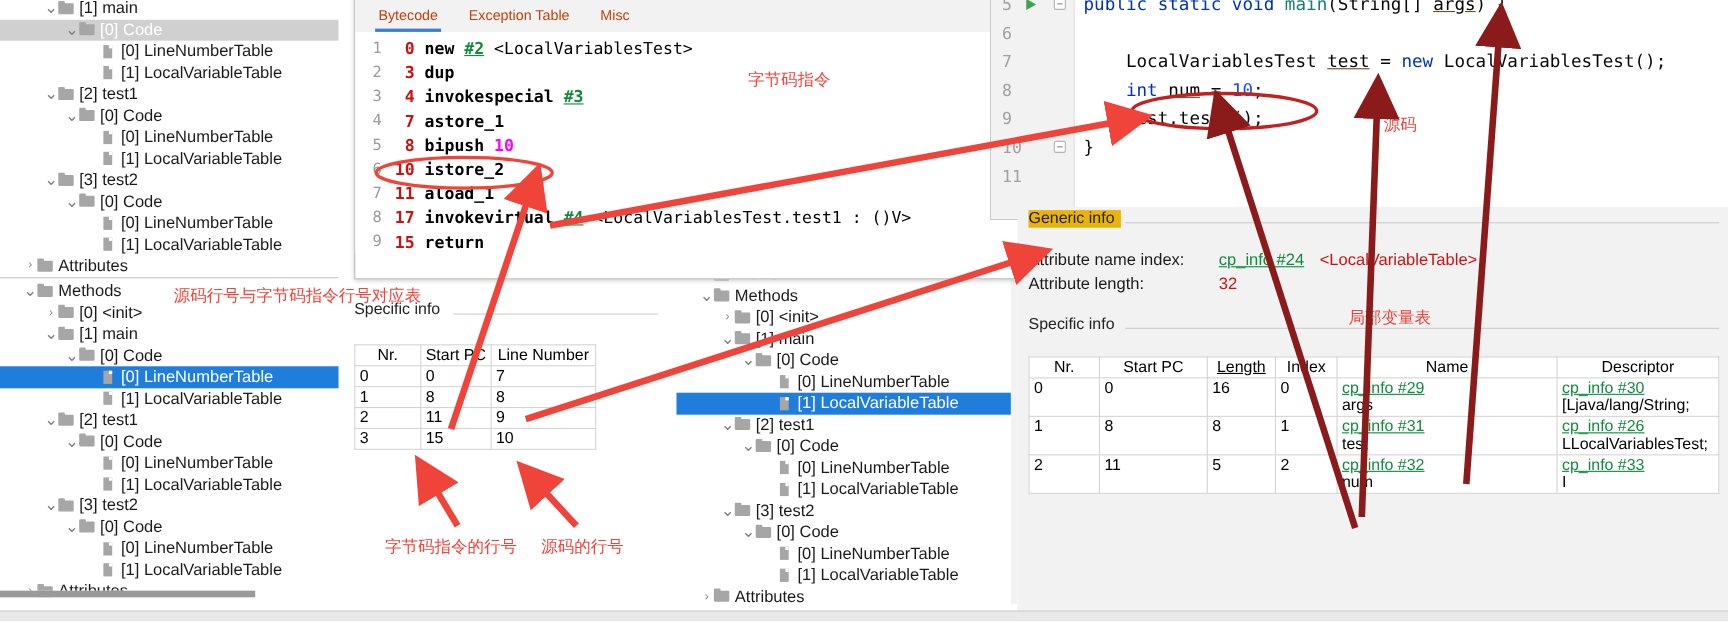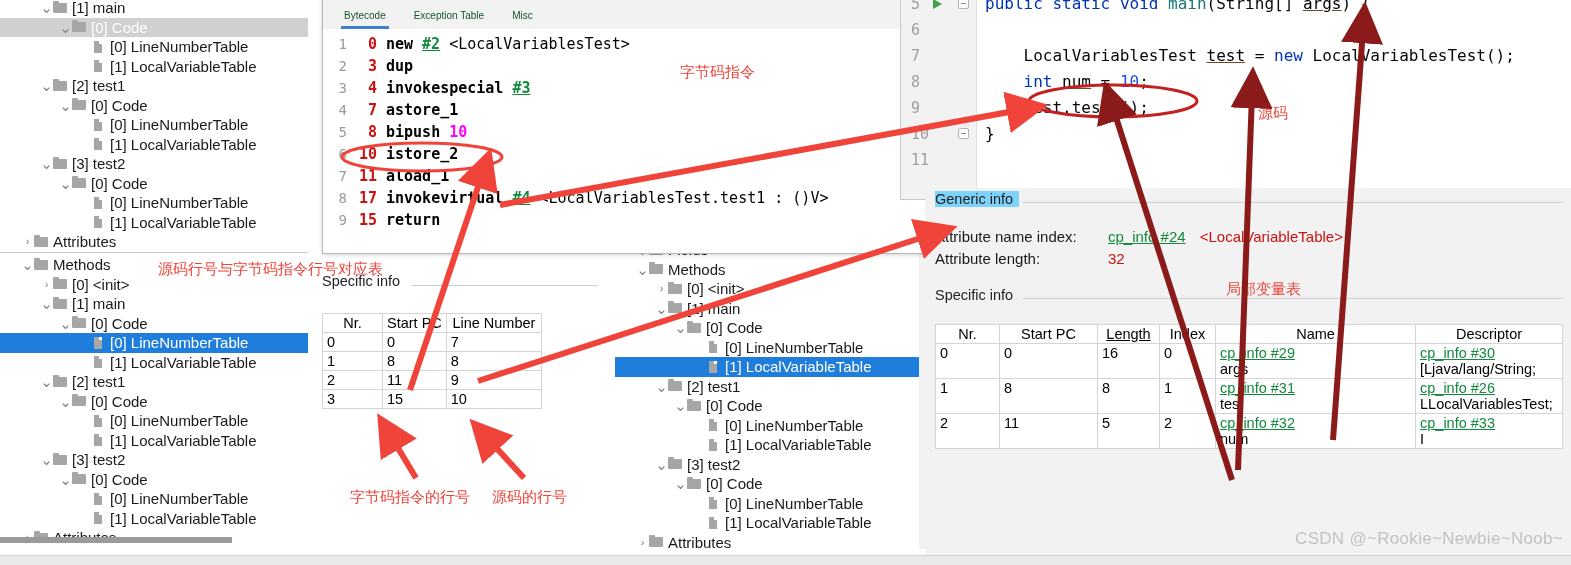--- a/index.html
+++ b/index.html
@@ -101,21 +101,21 @@
   }
   .bc-title {
     position: absolute; left: 8px; top: 0px; font-size: 14.5px;
     color: #222; background: #f2f2f2; padding: 0 5px;
   }
   .bc-tabs {
     display: flex; align-items: flex-end; height: 30px;
     background: #f2f2f2; padding-left: 18px; gap: 22px;
   }
   .bc-tab {
-    font-size: 10px; color: #14532d; padding: 0 3px 5px 3px;
+    font-size: 13px; color: #c2410c; padding: 0 3px 5px 3px;
     border-bottom: 3px solid transparent; cursor: default;
   }
   .bc-tab.active { border-bottom-color: #3e7fd0; }
   .bc-body {
     background: #ffffff; padding: 4px 0 0 4px;
     font-family: "DejaVu Sans Mono", monospace; font-size: 15px;
   }
   .bc-line { display: flex; height: 22px; align-items: center; white-space: pre; }
   .bc-ln { width: 20px; text-align: right; color: #9a9a9a; font-size: 14px; }
   .bc-off { width: 30px; text-align: right; color: #cc1111; font-weight: bold; }
@@ -510,21 +510,21 @@
         <div class="cl"><span class="plain">    LocalVariablesTest </span><span class="und">test</span><span class="plain"> = </span><span class="kw">new</span><span class="plain"> LocalVariablesTest();</span></div>
         <div class="cl"><span class="plain">    </span><span class="kw">int</span><span class="plain"> </span><span class="und">num</span><span class="plain"> = </span><span class="num">10</span><span class="plain">;</span></div>
         <div class="cl"><span class="plain">    test.test1();</span></div>
         <div class="cl"><span class="plain">}</span></div>
         <div class="cl">&nbsp;</div>
       </div>
   </div>
 
   <div class="panel-right">
     <div style="position:absolute;left:10px;top:2px;">
-      <span class="group-title" style="background:#7dd3fc;">Generic info</span>
+      <span class="group-title" style="background:#eab308;">Generic info</span>
     </div>
     <div class="group-rule" style="left:98px;top:14px;width:540px;"></div>
 
     <div class="ri-row" style="position:absolute;left:10px;top:40px;">
       <span>Attribute name index:</span>
     </div>
     <div class="ri-row" style="position:absolute;left:183px;top:40px;">
       <span class="ri-val-green">cp_info #24</span>
       <span class="ri-val-red" style="margin-left:10px;">&lt;LocalVariableTable&gt;</span>
     </div>
@@ -626,15 +626,14 @@
 
     <line x1="416" y1="478" x2="392" y2="438" stroke="#f0433a" stroke-width="6" marker-end="url(#ah-red)"></line>
 
     <line x1="524" y1="478" x2="489" y2="440" stroke="#f0433a" stroke-width="6" marker-end="url(#ah-red)"></line>
 
     <line x1="1333" y1="440" x2="1363" y2="30" stroke="#8b1a1a" stroke-width="6" marker-end="url(#ah-dark)"></line>
     <line x1="1238" y1="470" x2="1252" y2="95" stroke="#8b1a1a" stroke-width="6" marker-end="url(#ah-dark)"></line>
     <line x1="1232" y1="480" x2="1113" y2="108" stroke="#8b1a1a" stroke-width="6" marker-end="url(#ah-dark)"></line>
   </svg>
 
-  <div class="watermark">CSDN @~Rookie~Newbie~Noob~</div>
   <div class="bottom-bar"></div>
 </div>
 
 </body></html>

